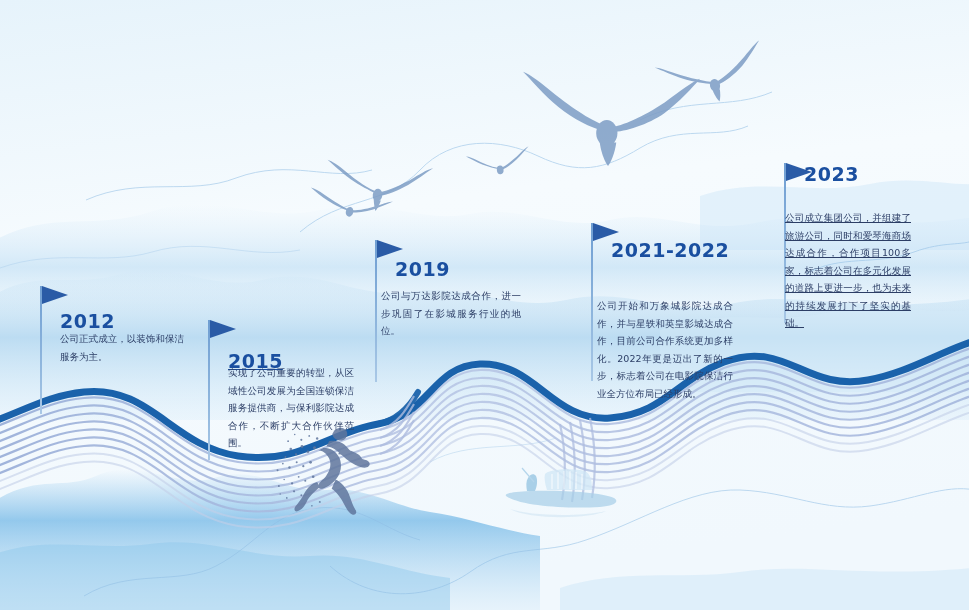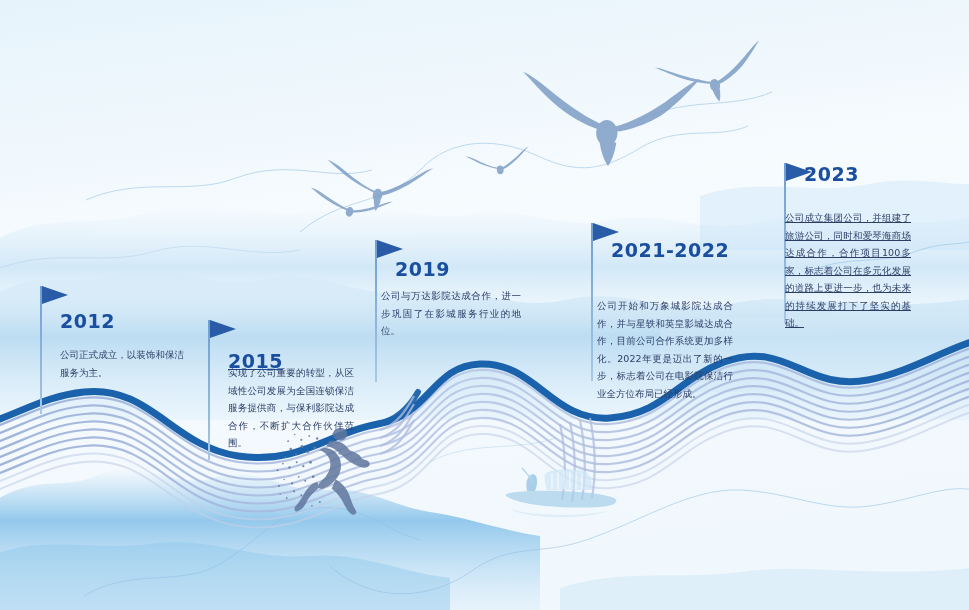--- a/index.html
+++ b/index.html
@@ -30,21 +30,21 @@
         border-left:26px solid #2a5ba6;}
   .year{position:absolute;font-size:19px;font-weight:700;color:#1a4fa0;letter-spacing:.5px;white-space:nowrap;
         font-family:"DejaVu Sans","Liberation Sans",sans-serif;}
   .desc{position:absolute;font-size:9.5px;line-height:1.85;color:#2c3e66;
         font-family:"DejaVu Sans","Liberation Sans",sans-serif;text-align:justify;}
 
   
   #node-2012{left:40px;top:286px;}
   #node-2012 .flagpole{height:128px;}
   #node-2012 .year{left:20px;top:24px;}
-  #node-2012 .desc{left:20px;top:60px;width:124px;}
+  #node-2012 .desc{left:20px;top:44px;width:124px;}
 
   #node-2015{left:208px;top:320px;}
   #node-2015 .flagpole{height:140px;}
   #node-2015 .year{left:20px;top:30px;text-decoration:underline;}
   #node-2015 .desc{left:20px;top:44px;width:126px;}
 
   #node-2019{left:375px;top:240px;}
   #node-2019 .flagpole{height:142px;}
   #node-2019 .year{left:20px;top:18px;}
   #node-2019 .desc{left:6px;top:48px;width:140px;font-family:Liberation Mono, monospace;}

